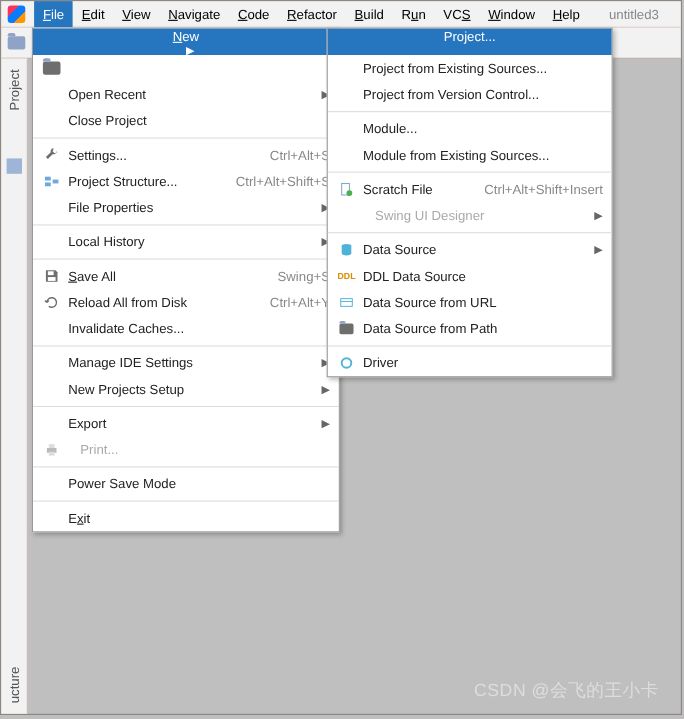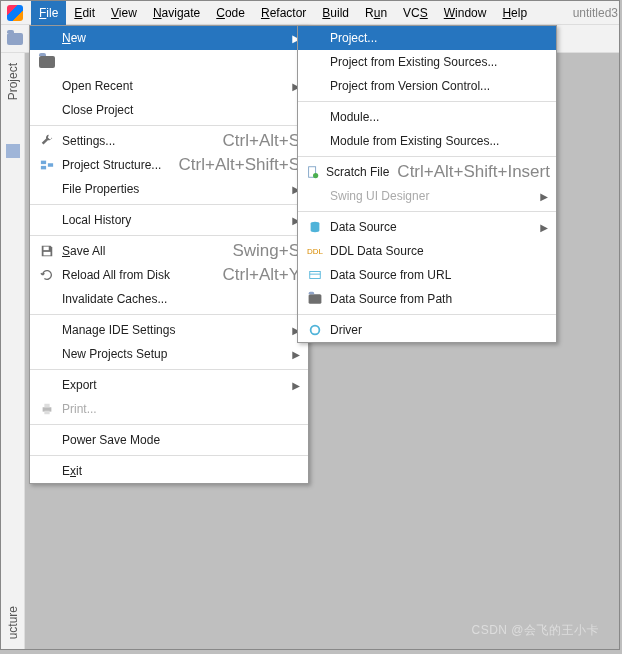--- a/index.html
+++ b/index.html
@@ -3,42 +3,42 @@
 <meta charset="utf-8">
 <style>
 * { margin: 0; padding: 0; box-sizing: border-box; font-family: "Segoe UI", Arial, sans-serif; font-size: 12px; }
 body { width: 622px; height: 654px; background: #bfbfbf; overflow: hidden; position: relative; }
 .window { width: 620px; height: 650px; border: 1px solid #888; background: #c2410c; position: relative; }
 .menubar { display: flex; align-items: center; height: 24px; background: #f2f2f2; border-bottom: 1px solid #ddd; padding-left: 6px; }
 .app-icon { width: 16px; height: 16px; border-radius: 3px; background: linear-gradient(135deg,#fe315d 0 33%,#087cfa 33% 66%,#ff9500 66%); margin-right: 8px; }
 .menu-item { padding: 0 8px; line-height: 24px; cursor: pointer; }
 .menu-item.active { background: #2675bf; color: #fff; }
 .menu-item .ul { text-decoration: underline; }
-.proj-name { margin-left: auto; margin-right: 1px; color: #888; }
+.proj-name { margin-left: auto; margin-right: 20px; color: #888; }
 .toolbar-row { height: 28px; background: #f2f2f2; display: flex; align-items: center; padding-left: 6px; gap: 6px; border-bottom: 1px solid #ddd; }
 .folder-icon { width: 16px; height: 12px; background: #8fa3c7; border-radius: 2px; position: relative; }
 .folder-icon::before { content:""; position:absolute; top:-3px; left:0; width:7px; height:3px; background:#8fa3c7; border-radius:2px 2px 0 0; }
 .sidebar { position: absolute; left: 0; top: 52px; bottom: 0; width: 24px; background: #f2f2f2; border-right: 1px solid #ddd; display: flex; flex-direction: column; align-items: center; padding-top: 6px; gap: 40px; }
 .sidebar-tab { writing-mode: vertical-rl; transform: rotate(180deg); color: #555; cursor: pointer; padding: 4px 2px; }
 .sidebar .mini-icon { width: 14px; height: 14px; background: #9fb5d8; }
 .content { position: absolute; left: 24px; right: 0; top: 52px; bottom: 0; background: #bfbfbf; }
 .dropdown { position: absolute; top: 24px; left: 28px; width: 280px; background: #fff; border: 1px solid #999; box-shadow: 2px 2px 4px rgba(0,0,0,.25); z-index: 10; }
 .submenu { position: absolute; top: 24px; left: 296px; width: 260px; background: #fff; border: 1px solid #999; box-shadow: 2px 2px 4px rgba(0,0,0,.25); z-index: 11; }
 .row { display: flex; align-items: center; height: 24px; padding: 0 8px; cursor: pointer; color: #222; }
-.row.hl { background: #2675bf; color: #fff; }
-.row.disabled { color: #aaa; cursor: default; }
+.row.hl { background: #2675bf; color: #fff; flex-direction: column; }
+.row.disabled { color: #aaa; cursor: default; gap: 11px; }
 .row .icon-slot { width: 18px; display: flex; justify-content: center; margin-right: 6px; }
 .row .label { flex: 1; white-space: nowrap; }
 .row .label .ul { text-decoration: underline; }
-.row .shortcut { color: #888; font-size: 17px; margin-left: 8px; }
+.row .shortcut { color: #888; font-size: 12px; margin-left: 8px; }
 .row .arrow { margin-left: 8px; color: #666; font-size: 10px; }
 .row.hl .arrow { color: #fff; }
 .sep { height: 1px; background: #ddd; margin: 3px 0; }
 .i-wrench { width:14px; height:14px; }
-.watermark { position:absolute; bottom:10px; right:20px; color:#ddd; font-size:12px; letter-spacing:.5px; }
+.watermark { position:absolute; bottom:10px; right:20px; color:#ddd; font-size:16px; letter-spacing:.5px; }
 </style>
 </head>
 <body>
 
 <div class="window">
 
   <div class="menubar">
     <div class="app-icon"></div>
     <div class="menu-item active"><span class="ul">F</span>ile</div>
     <div class="menu-item"><span class="ul">E</span>dit</div>
@@ -226,21 +226,21 @@
           <svg viewBox="0 0 16 16" width="14" height="14">
             <ellipse cx="8" cy="4" rx="5" ry="2" fill="#4fb3d9"></ellipse>
             <path d="M3 4v8c0 1 2 2 5 2s5-1 5-2V4" fill="#4fb3d9"></path>
           </svg>
         </span>
       <span class="label">Data Source</span>
       <span class="arrow">▶</span>
     </div>
     <div class="row">
       <span class="icon-slot">
-          <span style="font-size:8px;font-weight:normal;color:#d98c00">DDL</span>
+          <span style="font-size:8px;font-weight:bold;color:#d98c00">DDL</span>
         </span>
       <span class="label">DDL Data Source</span>
     </div>
     <div class="row">
       <span class="icon-slot">
           <svg viewBox="0 0 16 16" width="14" height="14">
             <rect x="2" y="4" width="12" height="8" fill="none" stroke="#4fb3d9"></rect>
             <line x1="2" y1="7" x2="14" y2="7" stroke="#4fb3d9"></line>
           </svg>
         </span>

